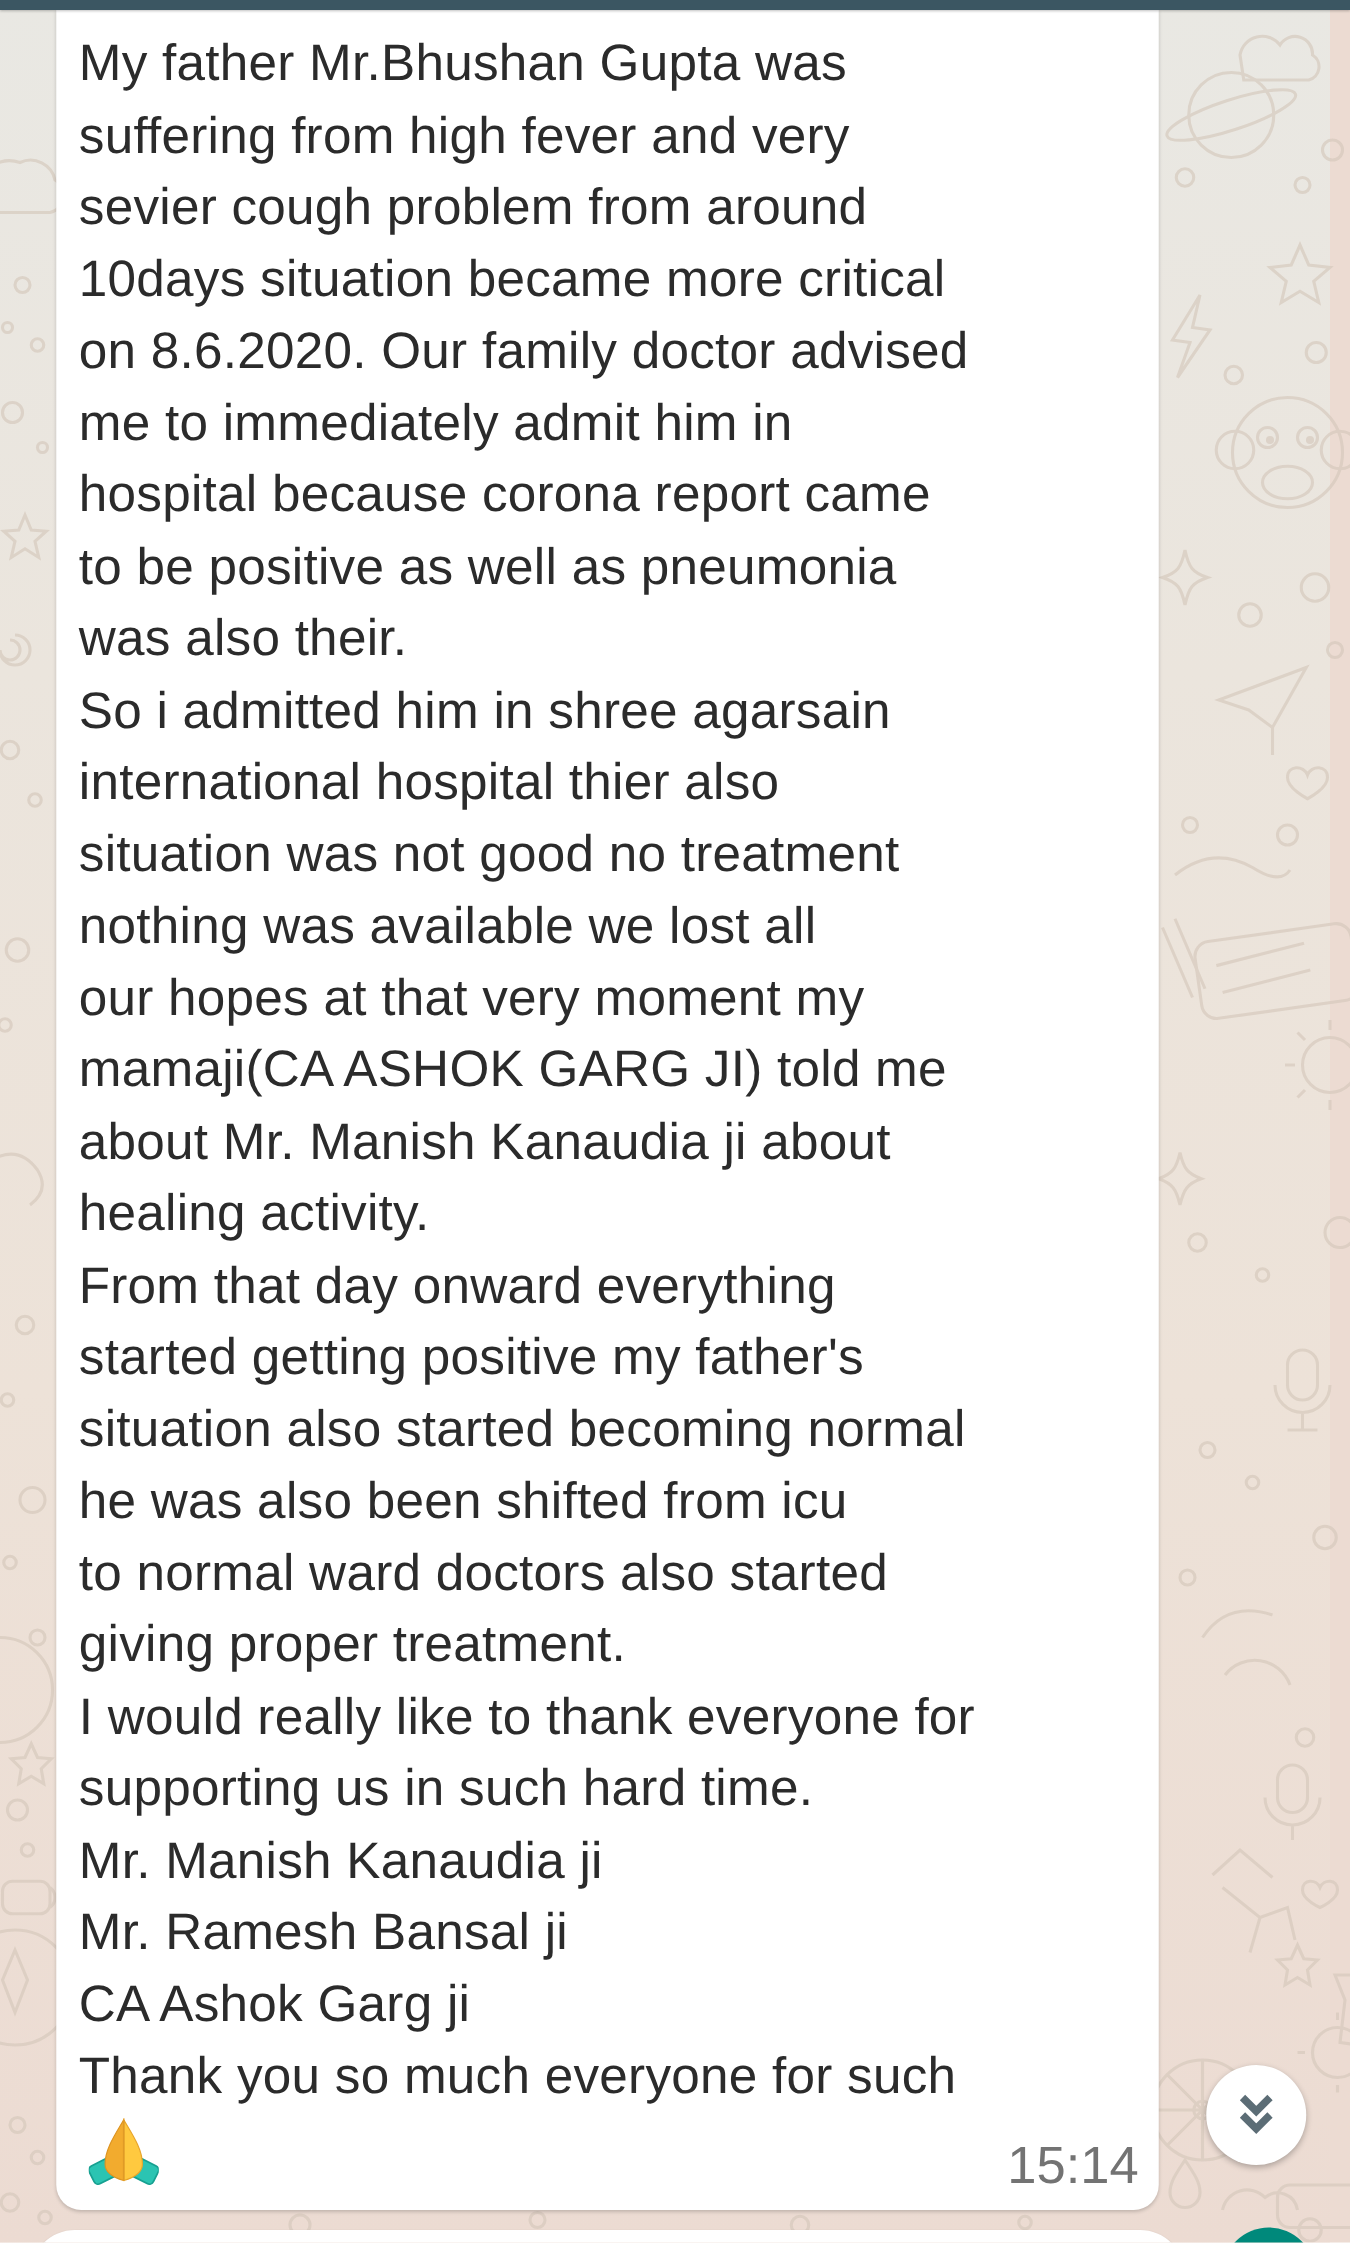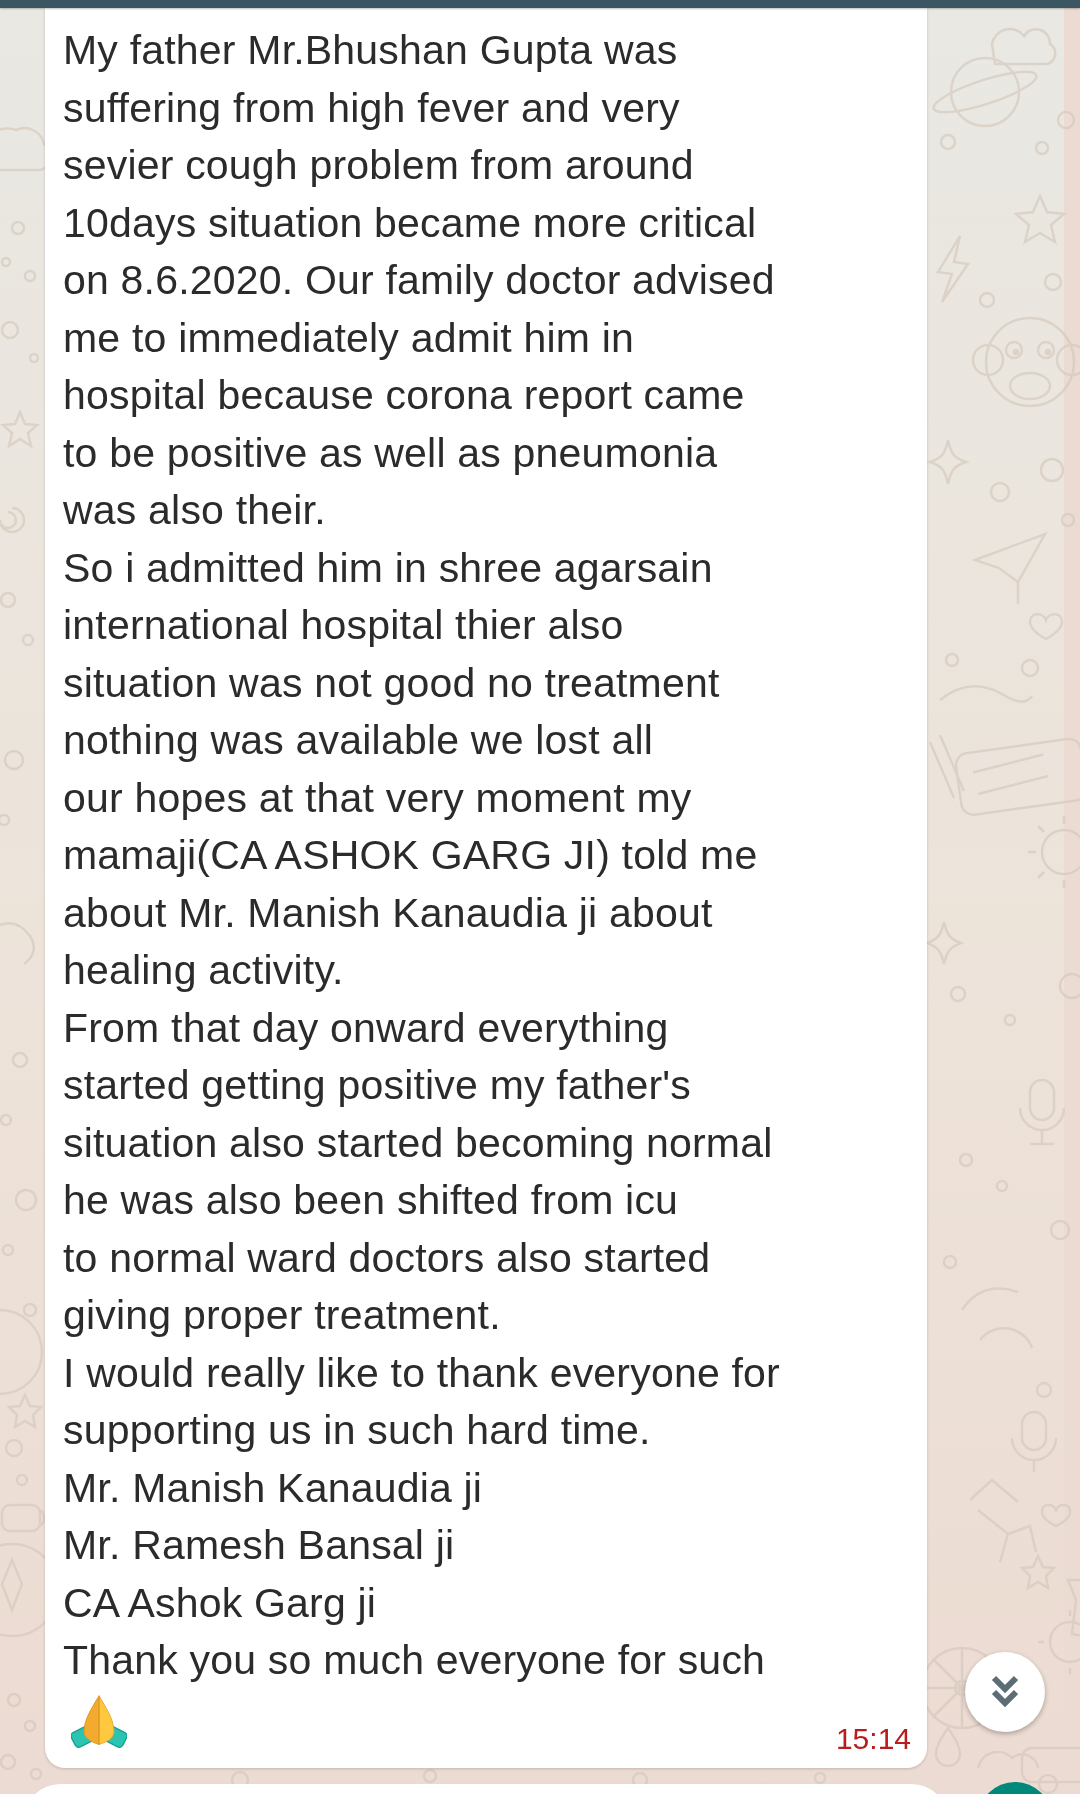--- a/index.html
+++ b/index.html
@@ -15,21 +15,21 @@
   .statusbar { position:absolute; left:0; top:0; width:1080px; height:8px;
     background:#3b5662; z-index:6; box-shadow:0 1px 2px rgba(0,0,0,.25); }
   .bubble { position:absolute; left:45px; top:8px; width:882px; height:1760px;
     background:#ffffff; border-radius:0 0 20px 20px;
     box-shadow:0 1px 3px rgba(0,0,0,.18); z-index:2; box-sizing:border-box; }
   .msg-text { padding:14px 16px 0 18px; font-size:41px; line-height:57.5px;
     color:#2b2b2b; white-space:pre-line; letter-spacing:.2px; }
   .msg-lastline { padding:2px 16px 0 18px; font-size:41px; line-height:62px;
     color:#2b2b2b; letter-spacing:.2px; }
   .emoji { display:inline-block; width:56px; height:58px; vertical-align:-14px; margin-left:8px; }
-  .timestamp { position:absolute; right:16px; bottom:12px; font-size:30px; color:#b91c1c; }
+  .timestamp { position:absolute; right:16px; bottom:12px; font-size:42px; color:#737373; }
   .fab { position:absolute; left:965px; top:1652px; width:80px; height:80px;
     border-radius:50%; background:#ffffff; border:none; padding:0;
     box-shadow:0 2px 5px rgba(0,0,0,.28); z-index:5;
     display:flex; align-items:center; justify-content:center; cursor:pointer; }
   .inputbar { position:absolute; left:24px; top:1784px; width:924px; height:72px;
     background:#ffffff; border-radius:36px; z-index:3; box-shadow:0 1px 2px rgba(0,0,0,.2); }
   .mic { position:absolute; left:978px; top:1782px; width:74px; height:74px;
     border-radius:50%; background:#00897b; z-index:3; border:none; padding:0; cursor:pointer; }
 </style>
 </head>

